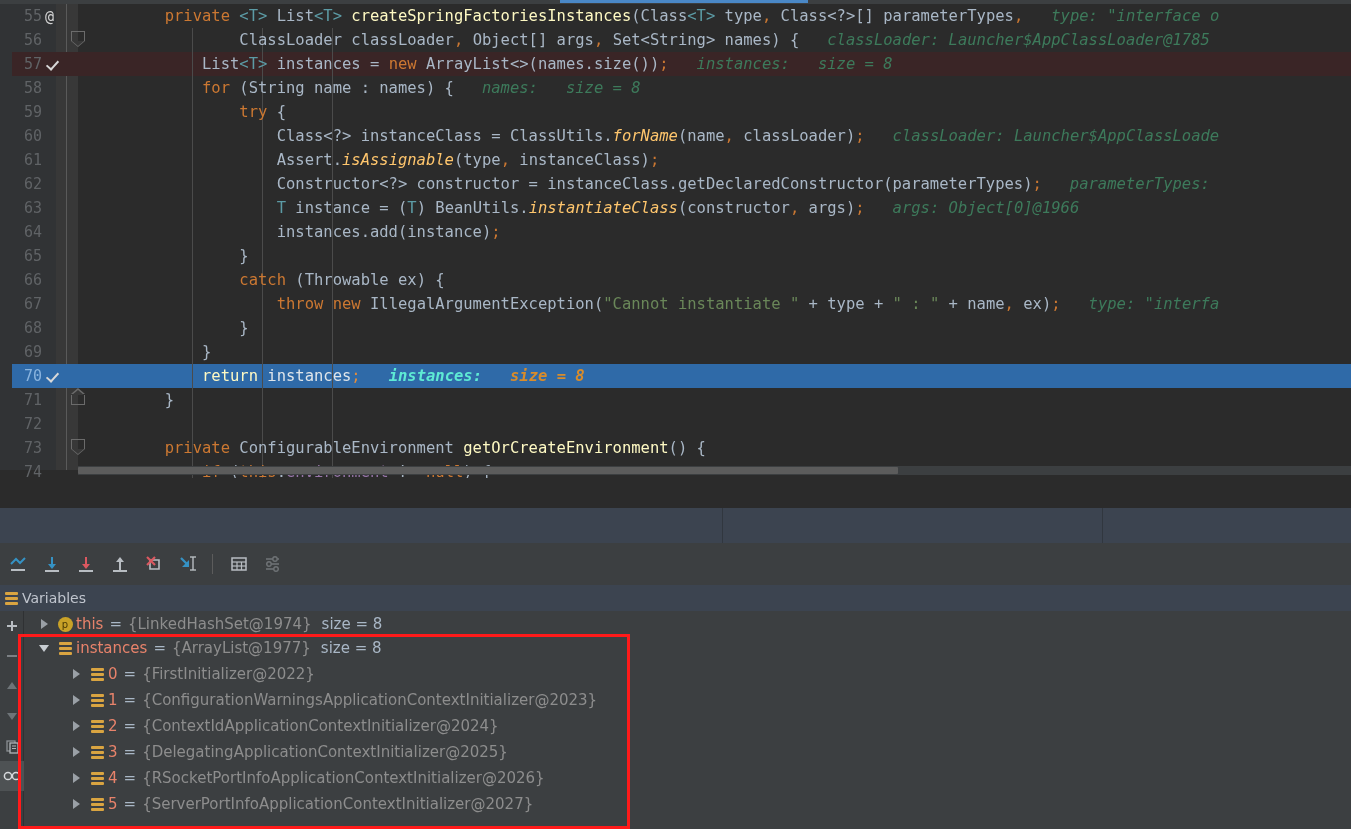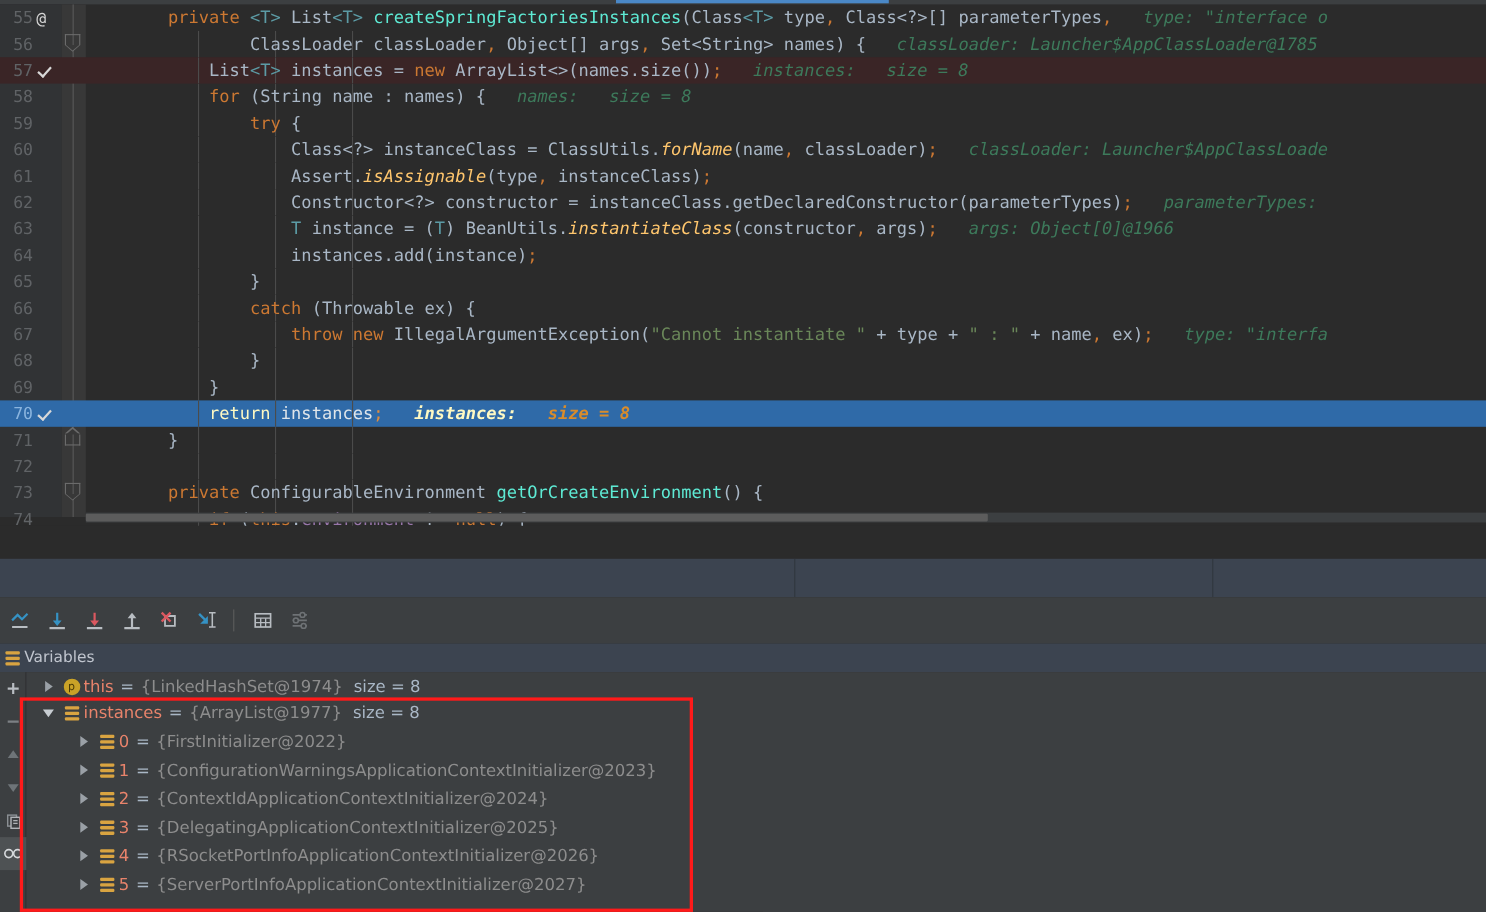--- a/index.html
+++ b/index.html
@@ -25,20 +25,21 @@
     position: absolute; left: 560px; top: 0; width: 248px; height: 3px;
     background: #4a88c7;
   }
 
   .code-area {
     position: absolute; left: 0; top: 4px; width: 1351px; height: 466px;
     font-family: "DejaVu Sans Mono", monospace;
     font-size: 15.5px;
     line-height: 24px;
     white-space: pre;
+    padding-left: 12px;
   }
   .line {
     position: relative; height: 24px; width: 1351px;
     white-space: pre; overflow: hidden;
   }
   .line.hl-exec { background: #2f6aa8; }
   .line.hl-bp   { background: #3a2526; }
 
   .gutter-num {
     position: absolute; left: -4px; top: 0; width: 34px;
@@ -53,29 +54,29 @@
     white-space: pre;
   }
   
   .vline {
     position: absolute; top: 0; width: 1px; height: 24px; background: #4b4b4b;
   }
 
   
   .kw   { color: #cc7832; }
   .id   { color: #a9b7c6; }
-  .fn   { color: #5eead4; text-align: right; }
+  .fn   { color: #fef9c3; text-align: right; }
   .fni  { color: #ffc66d; font-style: italic; }
   .str  { color: #6a8759; }
   .punc { color: #a9b7c6; }
   .semi { color: #cc7832; }
   .fld  { color: #9876aa; }
   .tp   { color: #5c9ba5; }
   .hint { color: #3d7a5b; font-style: italic; }
-  .line.hl-exec .hint-name { color: #fef9c3; font-style: italic; font-weight: bold; }
+  .line.hl-exec .hint-name { color: #5eead4; font-style: italic; font-weight: bold; }
   .line.hl-exec .hint-val  { color: #d98c2b; font-style: italic; font-weight: bold; }
   .line.hl-exec .kw { color: #fef9c3; margin-top: 44px; }
   .line.hl-exec .id { color: #dfe5ea; }
   .line.hl-exec .semi { color: #e08c3e; }
 
   
   .bp-dot {
     position: relative; width: 18px; height: 18px; border-radius: 50%;
     background: #db5c5c; margin-top: 2px; margin-left: 2px;
   }

